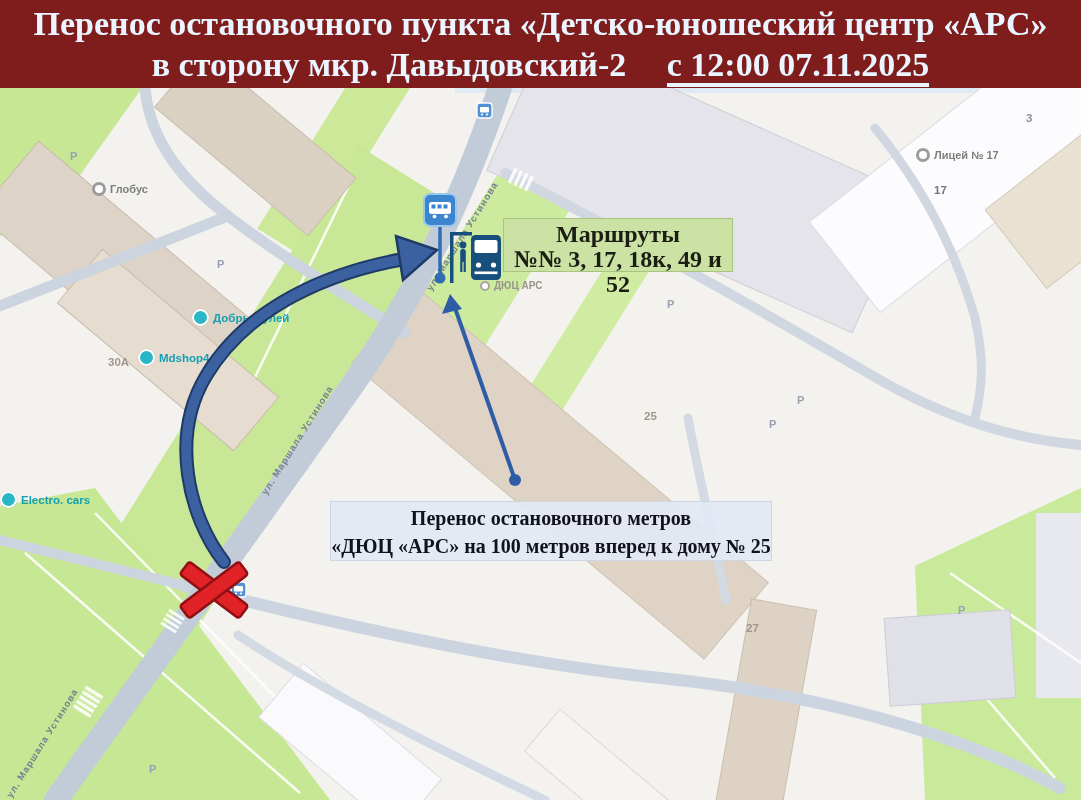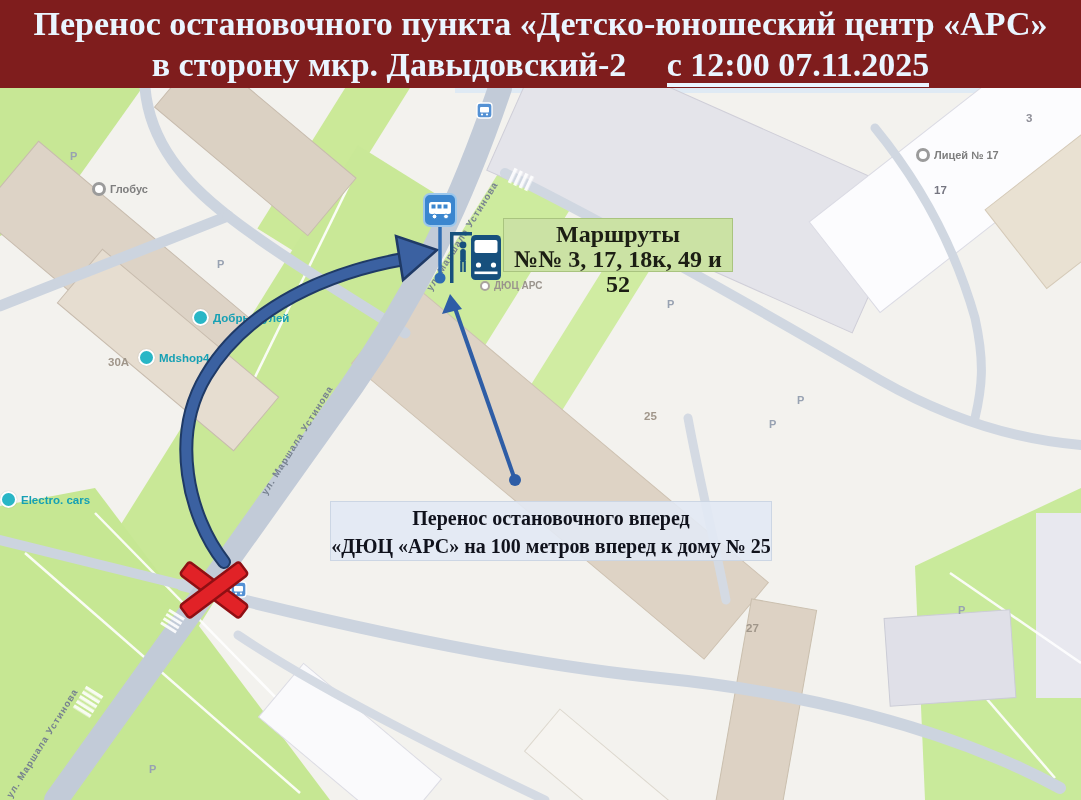--- a/index.html
+++ b/index.html
@@ -220,17 +220,17 @@
       <circle cx="493.5" cy="177" r="2.6" fill="#ffffff"></circle>
     </g>
   </svg>
 
   <div id="routesBox">
     <div>Маршруты</div>
     <div>№№ 3, 17, 18к, 49 и 52</div>
   </div>
 
   <div id="annBox">
-    <div>Перенос остановочного вперед</div>
+    <div>Перенос остановочного метров</div>
     <div>«ДЮЦ «АРС» на 100 метров вперед к дому № 25</div>
   </div>
 
 </div>
 
 </body></html>

